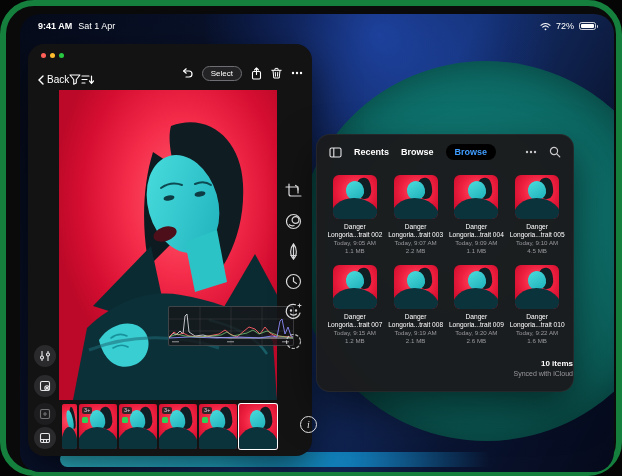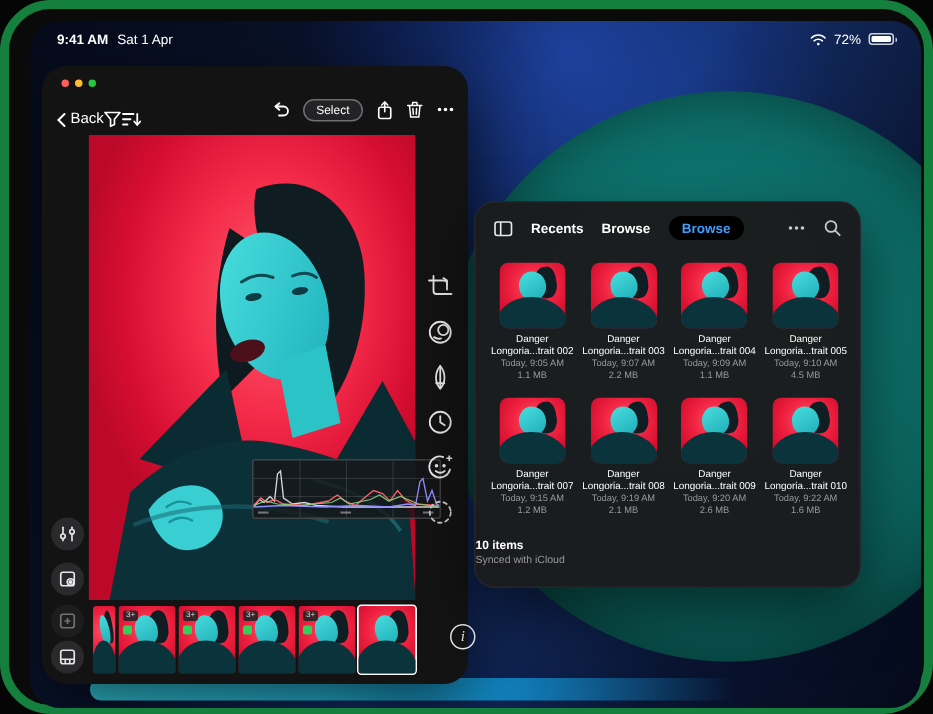--- a/index.html
+++ b/index.html
@@ -104,21 +104,21 @@
   .tab { color:#fff; font-size:9px; font-weight:bold; }
   .tab.active { color:#409cff; background:#000000; padding:3px 9px; border-radius:10px; }
   .br-spacer { flex:1; }
   .grid { position:absolute; left:10px; top:40px; width:238px; display:grid;
           grid-template-columns:repeat(4,1fr); column-gap:5px; row-gap:10px; }
   .file { display:flex; flex-direction:column; align-items:center; }
   .file .thumb { width:44px; height:44px; border-radius:6px; overflow:hidden; }
   .f-name { margin-top:4px; color:#fff; font-size:6.6px; line-height:8px; text-align:center;
             white-space:nowrap; }
   .f-meta { color:#98989d; font-size:6.2px; line-height:8px; text-align:center; }
-  .br-footer { position:absolute; left:0; top:224px; width:100%; text-align:left; }
+  .br-footer { position:absolute; left:0; top:224px; width:100%; text-align:right; }
   .fc { color:#fff; font-size:8px; font-weight:bold; }
   .fs { color:#98989d; font-size:7px; margin-top:2px; }
 </style>
 </head>
 <body>
 
 <div class="device">
   <div class="screen">
     <div class="blue-streak"></div>
     <div class="teal-circle"></div>

